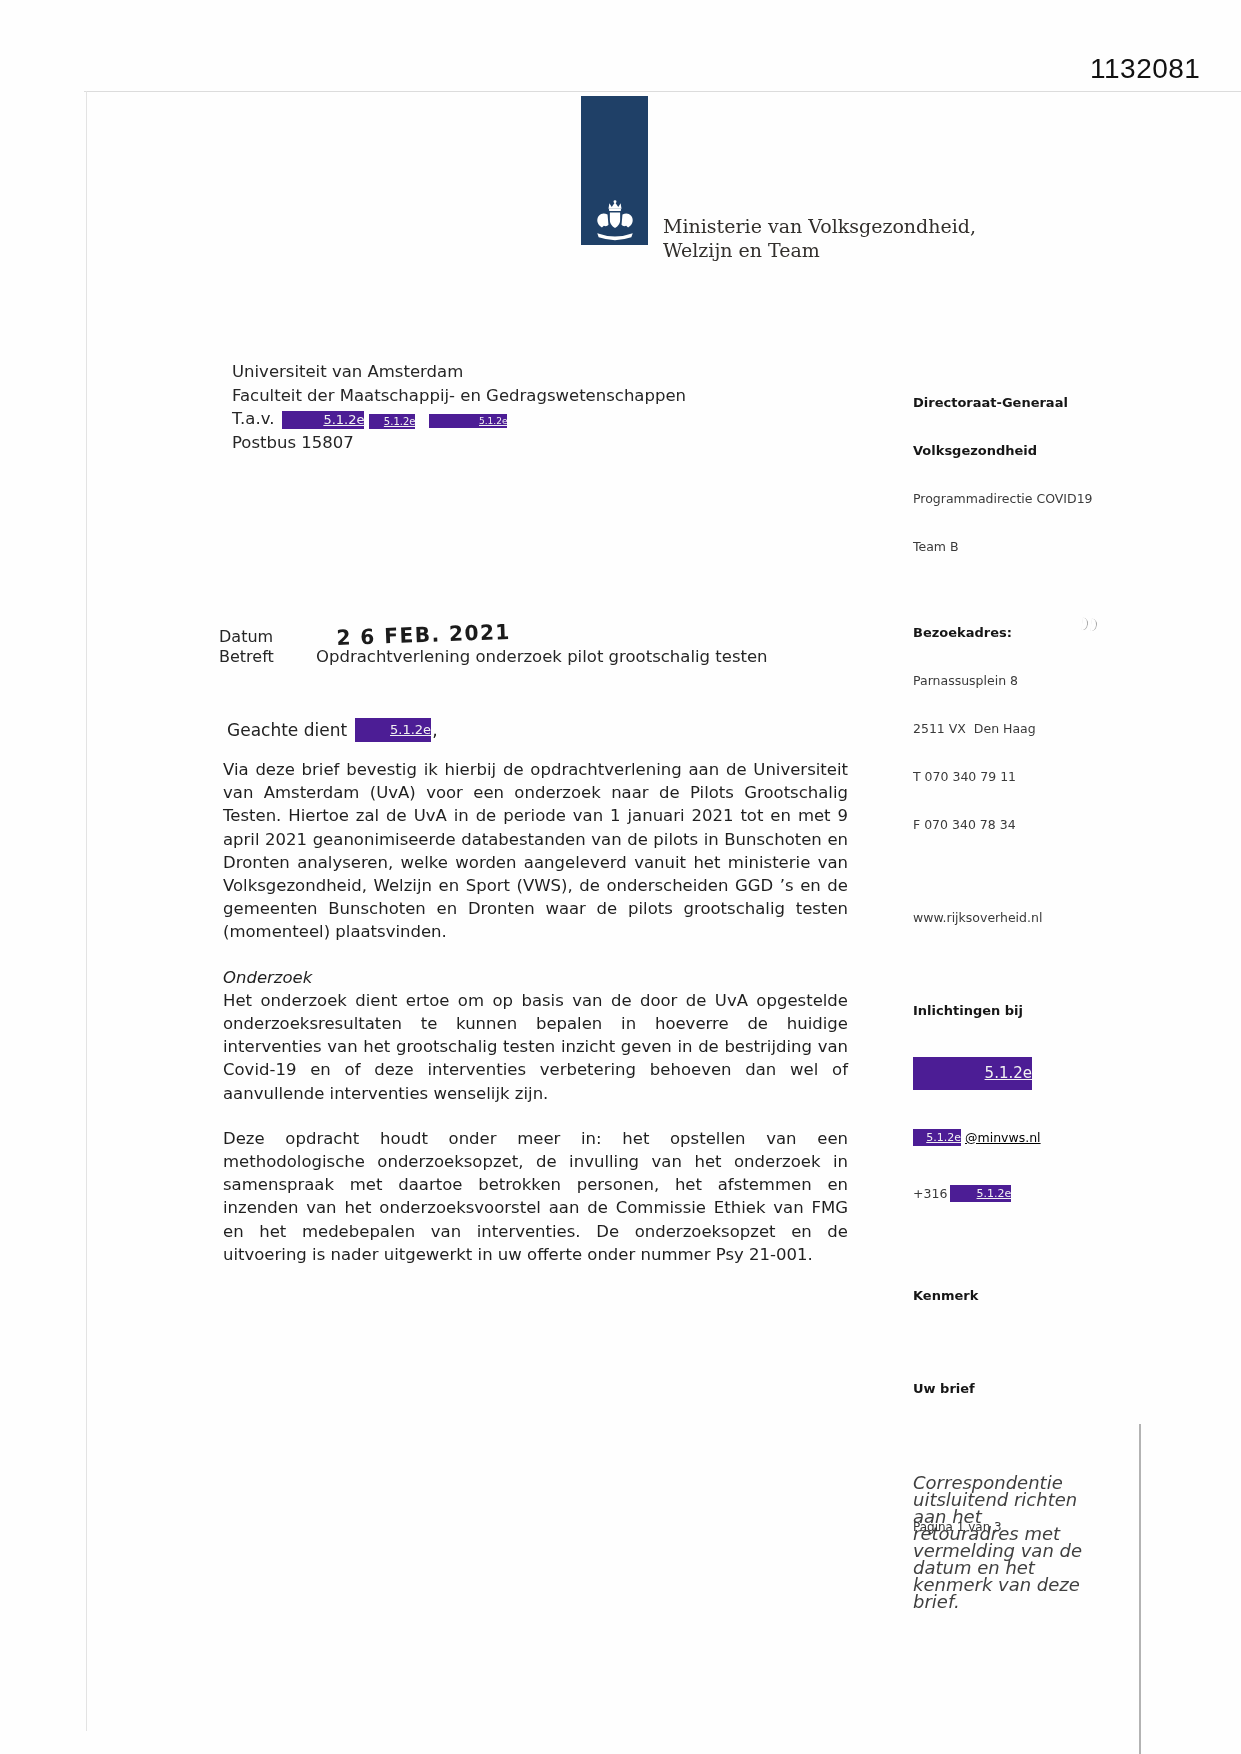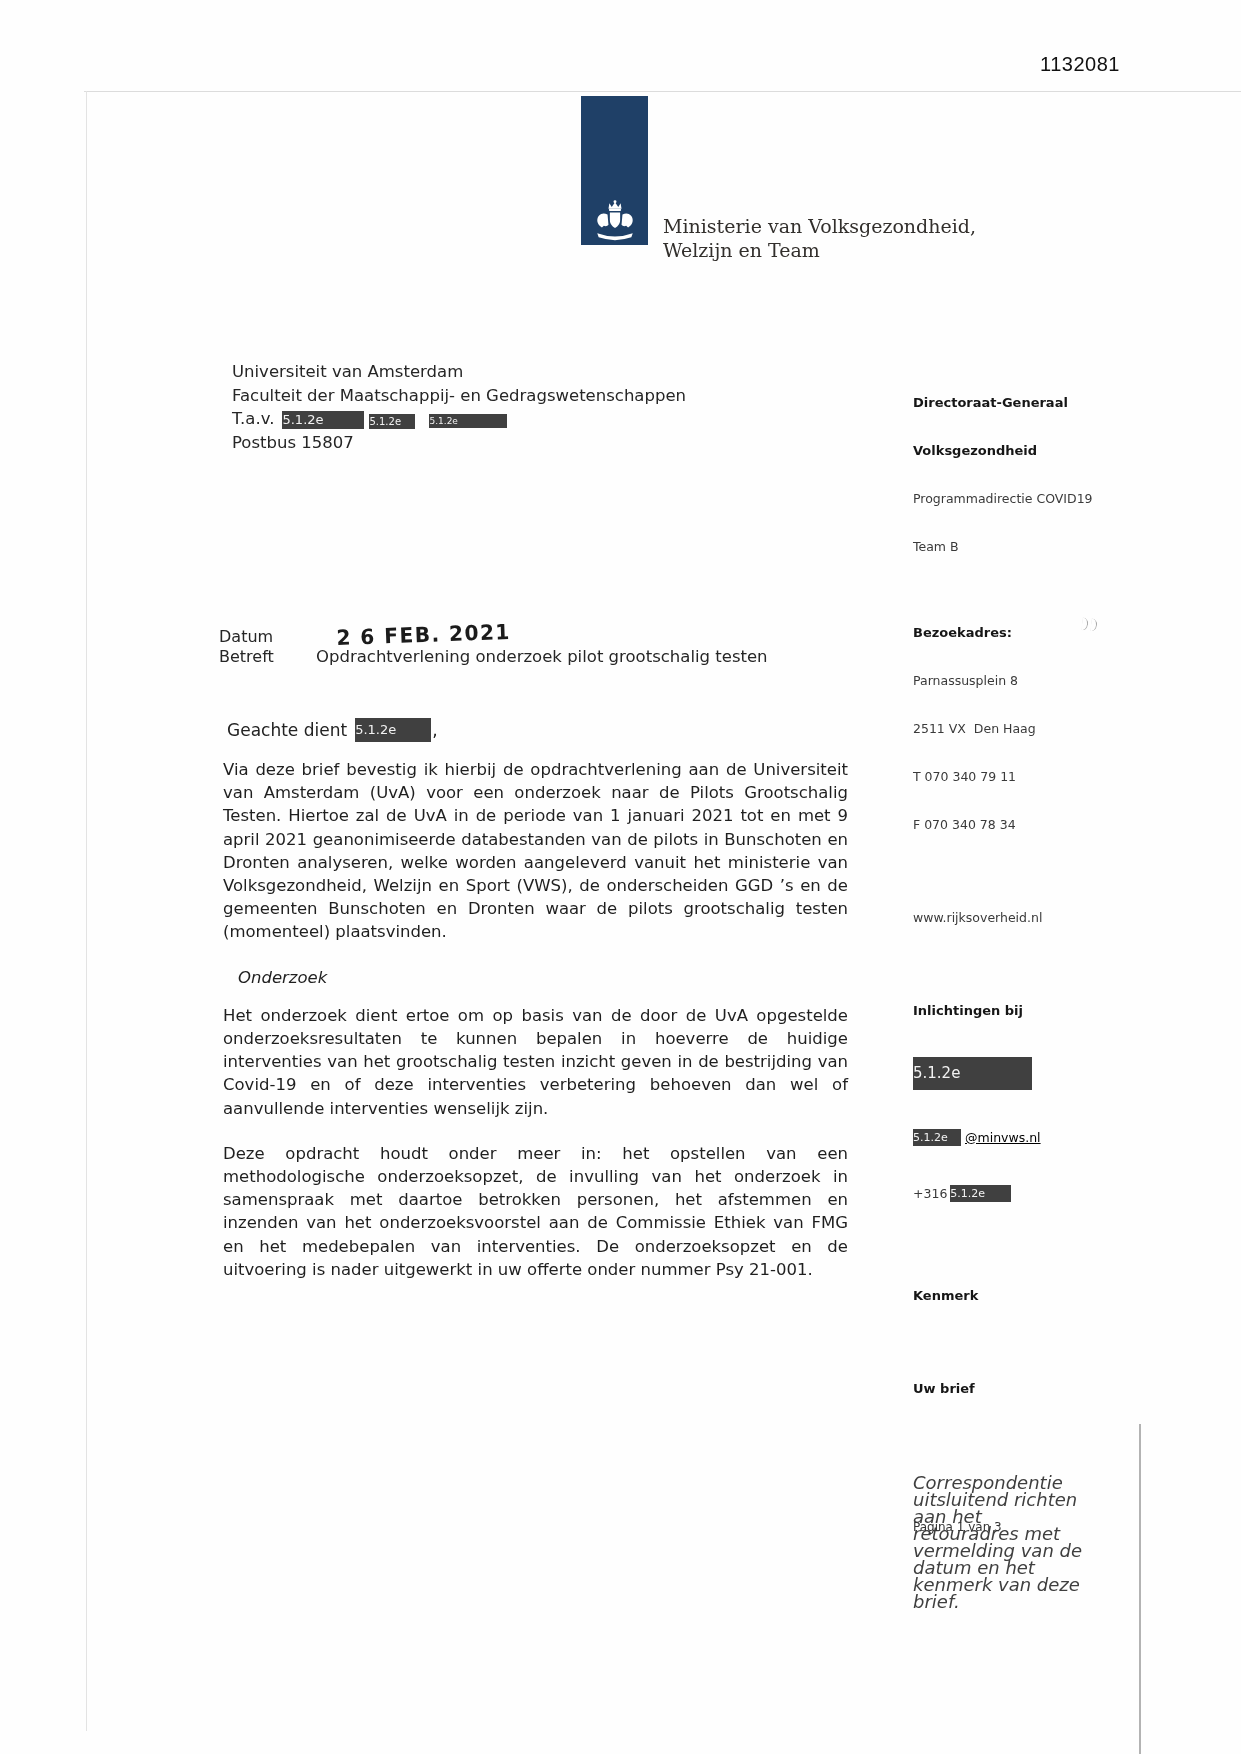--- a/index.html
+++ b/index.html
@@ -13,46 +13,47 @@
   }
   
   .scan-edge-top{position:absolute;left:84px;top:91px;right:0;height:1px;background:#dcdcdc;}
   .scan-edge-left{position:absolute;left:86px;top:91px;width:1px;height:1640px;background:#e3e3e3;}
   .scan-line-right{position:absolute;left:1139px;top:1424px;width:2px;height:330px;background:#b3b3b3;}
   .scan-curls{position:absolute;left:1082px;top:618px;display:flex;gap:3px;transform:rotate(6deg);opacity:.75;}
   .scan-curls .curl{width:5px;height:13px;border-right:1.5px solid #8f8f8f;border-radius:0 6px 6px 0;}
 
   
   .doc-number{
-    position:absolute;left:1040px;top:53px;
+    position:absolute;left:1090px;top:53px;
     font-family:"Liberation Sans",sans-serif;
-    font-size:20px;color:#111;letter-spacing:.5px;
+    font-size:28px;color:#111;letter-spacing:.5px;
   }
 
   
   .logo-bar{
     position:absolute;left:581px;top:96px;width:67px;height:149px;
     background:#1f4067;display:flex;align-items:flex-end;justify-content:center;
   }
   .crest{width:56px;height:44px;margin-bottom:2px;}
   .ministry-name{
     position:absolute;left:663px;top:214px;
     font-family:"DejaVu Serif",serif;
     font-size:19px;line-height:24px;color:#322f2c;
   }
 
   
   .recipient{position:absolute;left:232px;top:360px;font-size:16.5px;line-height:23.5px;color:#262626;}
   .tav-row{display:flex;align-items:flex-end;}
 
   
   .redact{
-    display:inline-block;background:#404040;color:#f2f2f2;
-    text-align:left;font-family:"DejaVu Sans",sans-serif;
+    display:inline-block;background:#4c1d95;color:#f2f2f2;
+    text-align:right;font-family:"DejaVu Sans",sans-serif;
     vertical-align:middle;
+    text-decoration:underline;
   }
   .r-tav1{width:82px;height:18px;font-size:13px;line-height:18px;margin:0 5px 2px 8px;}
   .r-tav2{width:46px;height:15px;font-size:10px;line-height:15px;margin:0 6px 2px 0;}
   .r-tav3{width:78px;height:14px;font-size:9px;line-height:14px;margin:0 0 3px 8px;}
   .r-salut{width:76px;height:24px;font-size:13px;line-height:24px;margin:0 1px 0 8px;}
   .r-contact{width:119px;height:33px;font-size:15px;line-height:33px;display:block;margin-top:6px;}
   .r-email{width:48px;height:17px;font-size:11px;line-height:17px;margin-right:4px;}
   .r-phone{width:61px;height:17px;font-size:11px;line-height:17px;margin-left:3px;}
 
   
@@ -72,21 +73,21 @@
     position:absolute;left:336px;top:626px;
     font-weight:700;font-size:21px;letter-spacing:1.5px;color:#1b1b1b;
     transform:rotate(-2deg) scaleX(.96);transform-origin:left top;
     white-space:nowrap;z-index:2;
   }
 
   
   .salutation{position:absolute;left:227px;top:718px;font-size:17px;display:flex;align-items:center;color:#222;}
   .body-col{position:absolute;left:223px;top:758px;width:625px;font-size:16.5px;line-height:23.2px;color:#1f1f1f;}
   .body-col p{margin:0 0 22px 0;text-align:justify;}
-  .body-col .h-italic{font-style:italic;margin:15px;}
+  .body-col .h-italic{font-style:italic;margin:0;}
 
   .footer-page{position:absolute;left:913px;top:1520px;font-size:12px;color:#333;}
 </style>
 </head>
 <body>
 
 <div id="page">
 
   <div class="scan-edge-top"></div>
   <div class="scan-edge-left"></div>

